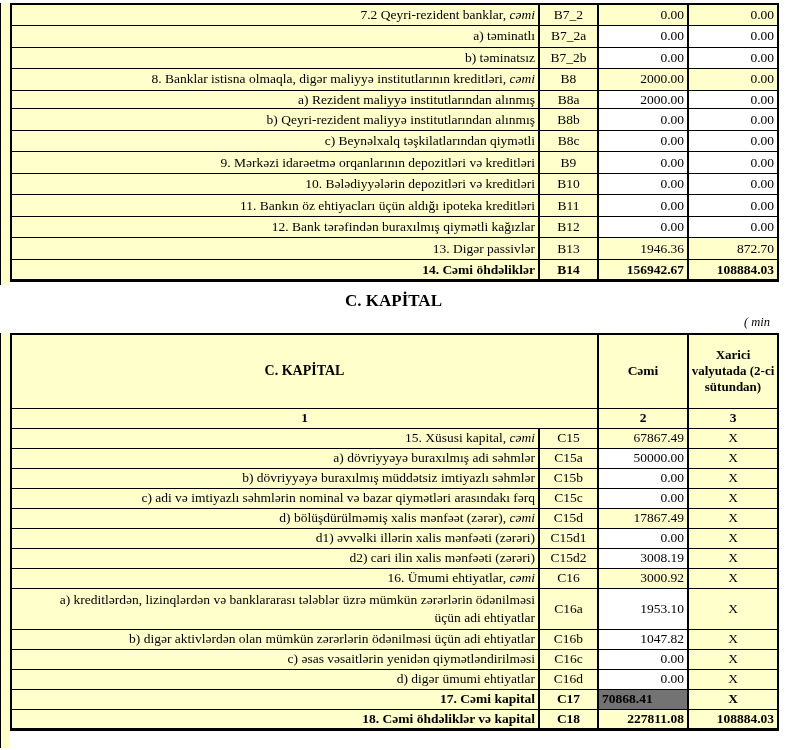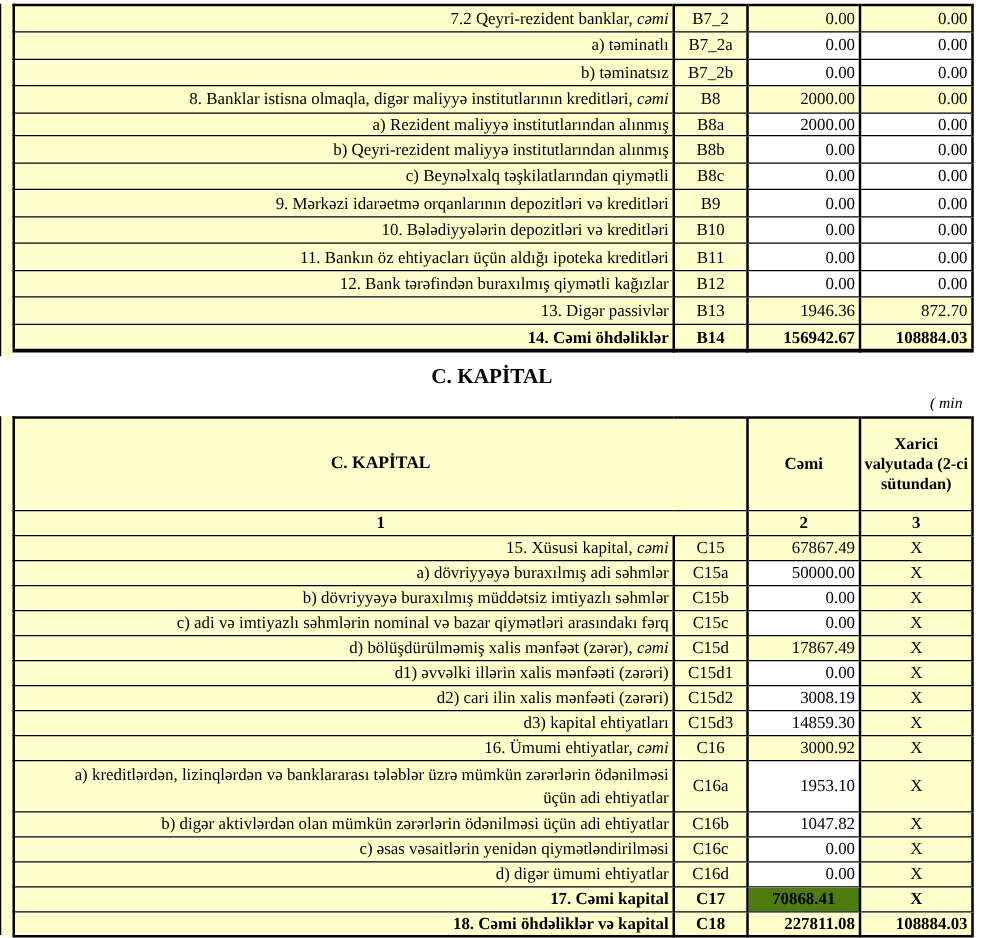--- a/index.html
+++ b/index.html
@@ -195,26 +195,20 @@
         <td class="val" style="background: rgb(255, 255, 255); text-align: right;">0.00</td>
         <td class="val" style="background: rgb(255, 255, 204); text-align: center;">X</td>
       </tr>
       <tr style="height: 20px; padding-left: 12px;">
         <td class="lbl" style="padding-left: 54px;"><span>d2) cari ilin xalis mənfəəti (zərəri)</span></td>
         <td class="code">C15d2</td>
         <td class="val" style="background: rgb(255, 255, 255); text-align: right;">3008.19</td>
         <td class="val" style="background: rgb(255, 255, 204); text-align: center;">X</td>
       </tr>
       <tr style="height: 20px;">
-        <td class="lbl" style="padding-left: 54px;"><span>d3) kapital ehtiyatları</span></td>
-        <td class="code">C15d3</td>
-        <td class="val" style="background: rgb(255, 255, 255); text-align: right;">14859.30</td>
-        <td class="val" style="background: rgb(255, 255, 204); text-align: center;">X</td>
-      </tr>
-      <tr style="height: 20px;">
         <td class="lbl" style="padding-left: 4px;"><span>16. Ümumi ehtiyatlar, </span><i>cəmi</i></td>
         <td class="code">C16</td>
         <td class="val" style="background: rgb(255, 255, 204); text-align: right;">3000.92</td>
         <td class="val" style="background: rgb(255, 255, 204); text-align: center;">X</td>
       </tr>
       <tr style="height: 41px;">
         <td class="lbl" style="padding-left: 30px;"><span>a) kreditlərdən, lizinqlərdən və banklararası tələblər üzrə mümkün zərərlərin ödənilməsi üçün adi ehtiyatlar</span></td>
         <td class="code">C16a</td>
         <td class="val" style="background: rgb(255, 255, 255); text-align: right;">1953.10</td>
         <td class="val" style="background: rgb(255, 255, 204); text-align: center;">X</td>
@@ -233,21 +227,21 @@
       </tr>
       <tr style="height: 20px;">
         <td class="lbl" style="padding-left: 30px;"><span>d) digər ümumi ehtiyatlar</span></td>
         <td class="code">C16d</td>
         <td class="val" style="background: rgb(255, 255, 255); text-align: right;">0.00</td>
         <td class="val" style="background: rgb(255, 255, 204); text-align: center;">X</td>
       </tr>
       <tr class="bold" style="height: 20px;">
         <td class="lbl" style="padding-left: 4px;"><span>17. Cəmi kapital</span></td>
         <td class="code">C17</td>
-        <td class="val" style="background: #4d7c0f; text-align: center;">70868.41</td>
+        <td class="val" style="background: #737373; text-align: left;">70868.41</td>
         <td class="val" style="background: rgb(255, 255, 204); text-align: center;">X</td>
       </tr>
       <tr class="bold" style="height: 20px;">
         <td class="lbl" style="padding-left: 4px;"><span>18. Cəmi öhdəliklər və kapital</span></td>
         <td class="code">C18</td>
         <td class="val" style="background: rgb(255, 255, 204); text-align: right;">227811.08</td>
         <td class="val" style="background: rgb(255, 255, 204); text-align: right;">108884.03</td>
       </tr>
     </tbody>
 </table>

